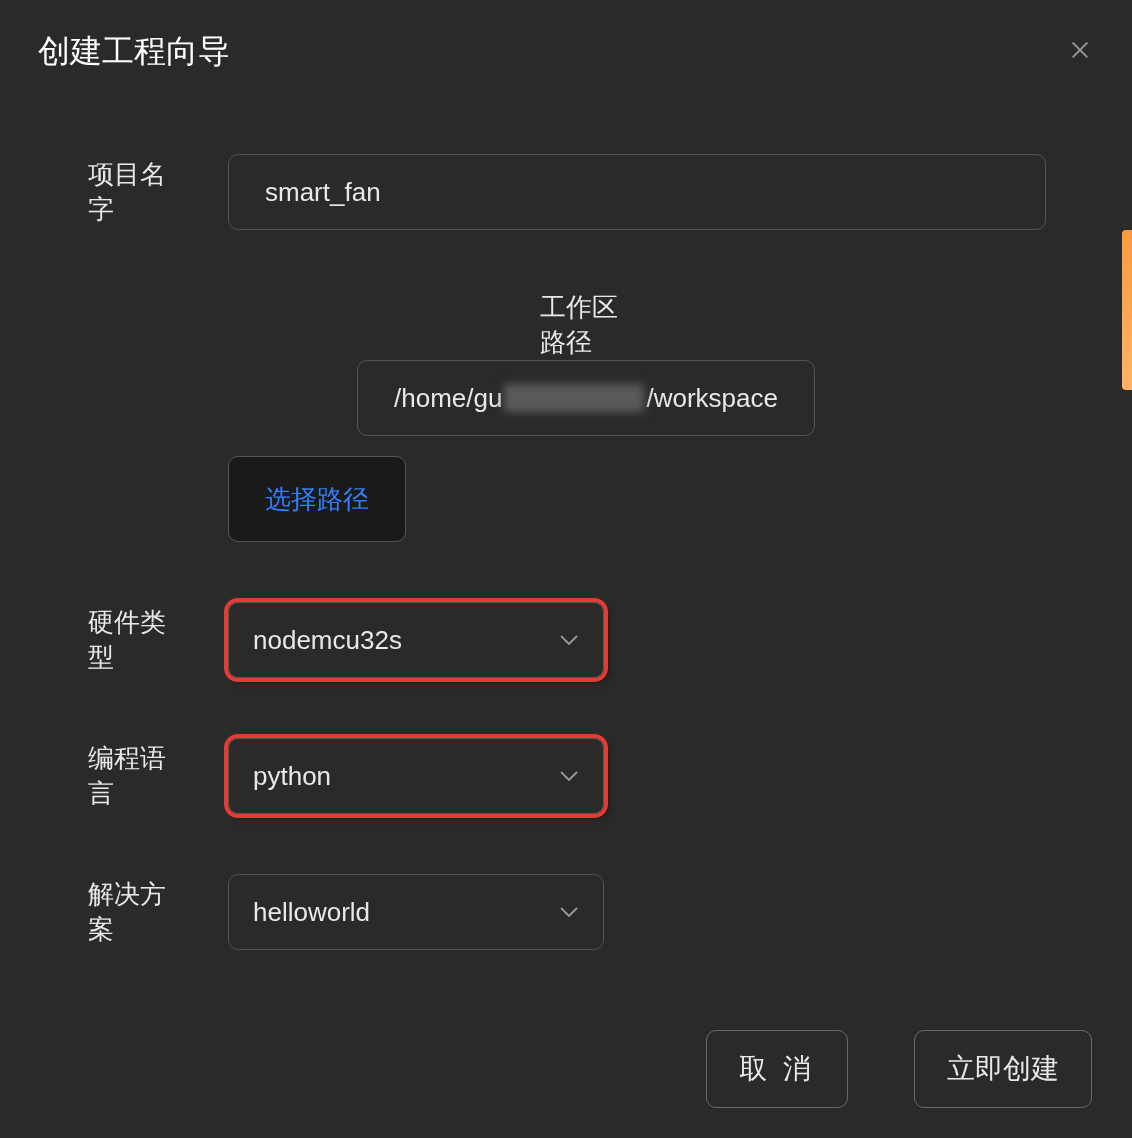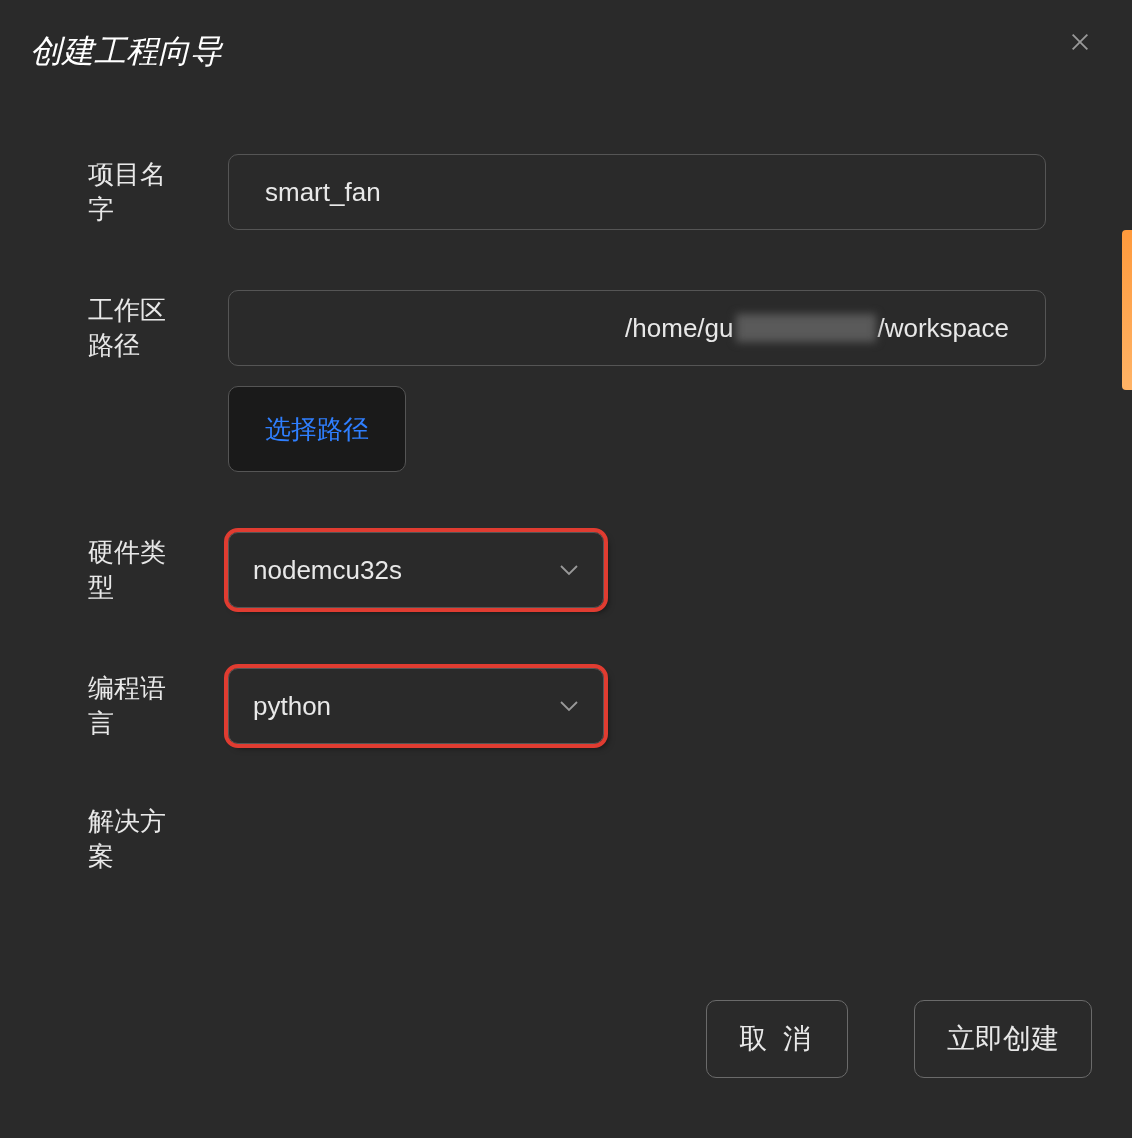--- a/index.html
+++ b/index.html
@@ -17,22 +17,22 @@
     .dialog {
       width: 100%;
       height: 100%;
       background: #2a2a2a;
       display: flex;
       flex-direction: column;
     }
     .dialog-header {
       display: flex;
       justify-content: space-between;
-      padding: 30px 38px 20px 30px;
-      font-style: italic;
+      align-items: center;
+      padding: 30px 38px 20px 38px;
     }
     .dialog-title {
       color: #fff;
       font-size: 32px;
       font-weight: 500;
     }
     .close-btn {
       width: 28px;
       height: 28px;
       display: flex;
@@ -49,20 +49,21 @@
       flex: 1;
       padding: 60px 40px 20px 40px;
     }
     .form-row {
       display: flex;
       align-items: center;
       margin-bottom: 60px;
     }
     .form-row-tight {
       margin-bottom: 20px;
+      flex-direction: column;
     }
     .form-row-offset {
       margin-left: 188px;
       margin-bottom: 60px;
     }
     .form-label {
       width: 148px;
       color: #e8e8e8;
       font-size: 26px;
       text-align: left;
@@ -236,20 +237,30 @@
             <svg viewBox="0 0 20 12" fill="none" stroke="currentColor" stroke-width="1.8">
               <polyline points="2,2 10,10 18,2"></polyline>
             </svg>
           </span>
         </div>
       </div>
     </div>
 
     <div class="form-row">
       <div class="form-label">解决方案</div>
+      <div class="form-control-wrap">
+        <div class="select-control">
+          <span>helloworld</span>
+          <span class="chevron-icon">
+            <svg viewBox="0 0 20 12" fill="none" stroke="currentColor" stroke-width="1.8">
+              <polyline points="2,2 10,10 18,2"></polyline>
+            </svg>
+          </span>
+        </div>
+      </div>
     </div>
 
   </div>
 
   <div class="dialog-footer">
     <button class="btn-footer">取 消</button>
     <button class="btn-footer primary">立即创建</button>
   </div>
 
   <div class="orange-bar"></div>

